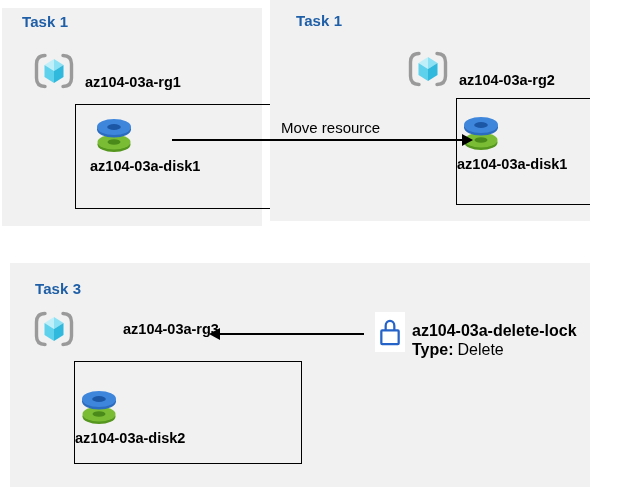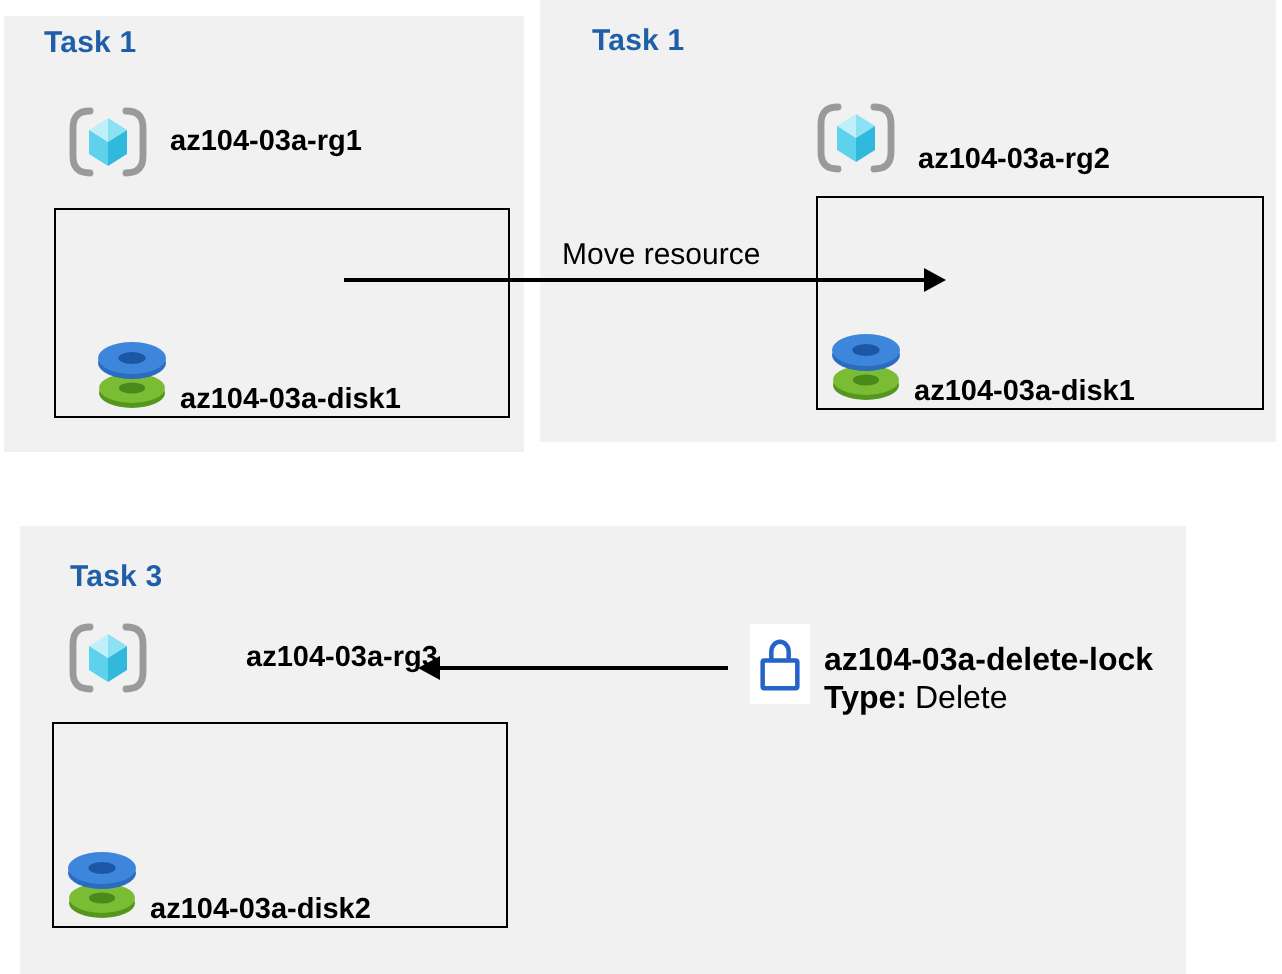--- a/index.html
+++ b/index.html
@@ -1,37 +1,37 @@
 <!DOCTYPE html>
 <html><head>
 <meta charset="utf-8">
 <style>
   html,body{margin:0;padding:0;background:#FFFFFF;}
   .stage{
-    position:relative;width:641px;height:487px;overflow:hidden;background:#FFFFFF;
+    position:relative;width:590px;height:487px;overflow:hidden;background:#FFFFFF;
     font-family:"Liberation Sans","DejaVu Sans",sans-serif;color:#000;
   }
   .panel{position:absolute;background:#F1F1F1;}
   #p-task1{left:2px;top:8px;width:260px;height:218px;}
   #p-task2{left:270px;top:0;width:368px;height:221px;}
   #p-task3{left:10px;top:263px;width:583px;height:224px;}
 
   .task-title{position:absolute;margin:0;font-size:15px;font-weight:700;color:#1F5FA7;letter-spacing:.1px;}
   #p-task1 .task-title{left:20px;top:5px;}
   #p-task2 .task-title{left:26px;top:12px;}
   #p-task3 .task-title{left:25px;top:17px;}
 
   .rg-row{position:absolute;display:flex;align-items:center;gap:9px;}
-  #p-task1 .rg-row{left:30px;top:44px;}
+  #p-task1 .rg-row{left:30px;top:44px;align-items:flex-end;}
   #p-task2 .rg-row{left:136px;top:50px;align-items:flex-end;}
   #p-task3 .rg-row{left:22px;top:47px;gap:47px;}
   .rg-label{font-size:14.5px;font-weight:700;white-space:nowrap;}
 
   .res-box{position:absolute;box-sizing:border-box;border:1.4px solid #000;
-    display:flex;flex-direction:row;align-items:flex-end;background:transparent;}
+    display:flex;flex-direction:column;align-items:flex-start;background:transparent;margin-left:48px;}
   #p-task1 .res-box{left:25px;top:96px;width:228px;height:105px;padding-top:9px;}
   #p-task2 .res-box{left:138px;top:98px;width:224px;height:107px;padding-top:13px;}
   #p-task3 .res-box{left:16px;top:98px;width:228px;height:103px;padding-top:24px;}
   #p-task1 .res-box{padding-left:14px;}
   .disk-label{font-size:14.5px;font-weight:700;margin-top:2px;white-space:nowrap;}
 
   .arrow-line{position:absolute;height:1.8px;background:#000;}
   #move-line{left:172px;top:139px;width:292px;}
   #lock-line{left:219px;top:333px;width:145px;}
   .arrow-head{position:absolute;width:0;height:0;border-top:6px solid transparent;border-bottom:6px solid transparent;}

